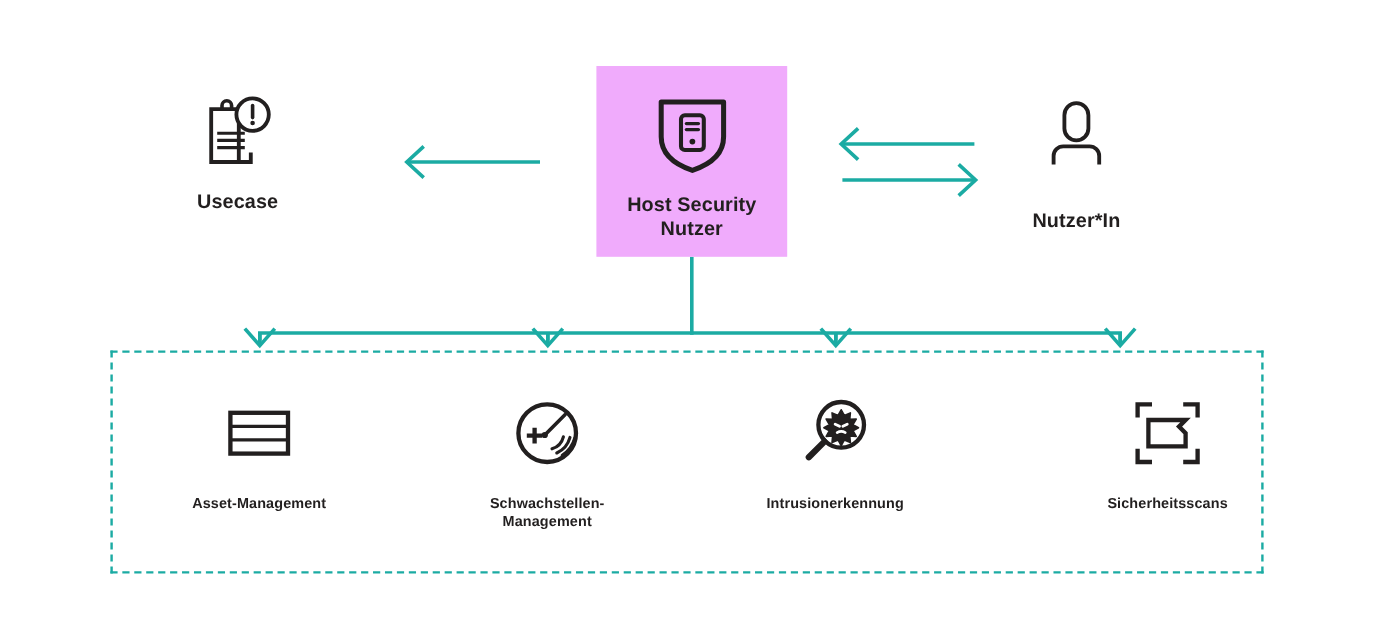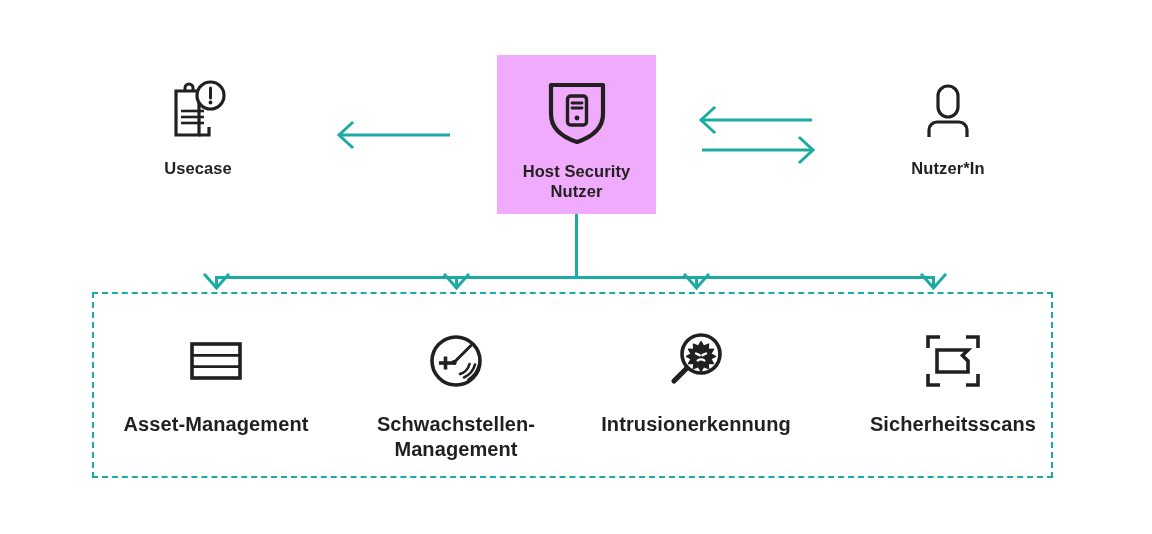--- a/index.html
+++ b/index.html
@@ -61,45 +61,45 @@
     text-align: center;
     color: #221F1F;
     font-size: 16.5px;
     font-weight: 600;
     line-height: 1.24;
     letter-spacing: 0.1px;
     white-space: pre-line;
   }
 
   #node-usecase  { left: 132px; top: 78px;  width: 132px; }
-  #node-nutzer   { left: 882px; top: 78px;  width: 132px; }
+  #node-nutzer   { left: 831px; top: 78px;  width: 132px; gap: 16px; }
 
   
   .cap-node {
     position: absolute;
     display: flex;
     flex-direction: column;
     align-items: center;
     width: 190px;
   }
   .cap-node .svg-wrap { line-height: 0; height: 58px; display: flex; align-items: center; }
   .cap-label {
     margin-top: 22px;
     text-align: center;
     color: #221F1F;
-    font-size: 20px;
+    font-size: 12px;
     font-weight: 600;
     line-height: 1.26;
     letter-spacing: 0.1px;
     white-space: pre-line;
   }
   #cap-asset      { left: 121px; top: 332px; }
   #cap-schwach    { left: 361px; top: 332px; }
   #cap-intrusion  { left: 601px; top: 332px; }
-  #cap-sicher     { left: 858px; top: 332px; }
+  #cap-sicher     { left: 878px; top: 332px; }
 
   
   .dashed-region {
     position: absolute;
     left: 92px;
     top: 292px;
     width: 961px;
     height: 186px;
     border: 2px dashed #1BABA3;
     box-sizing: border-box;

